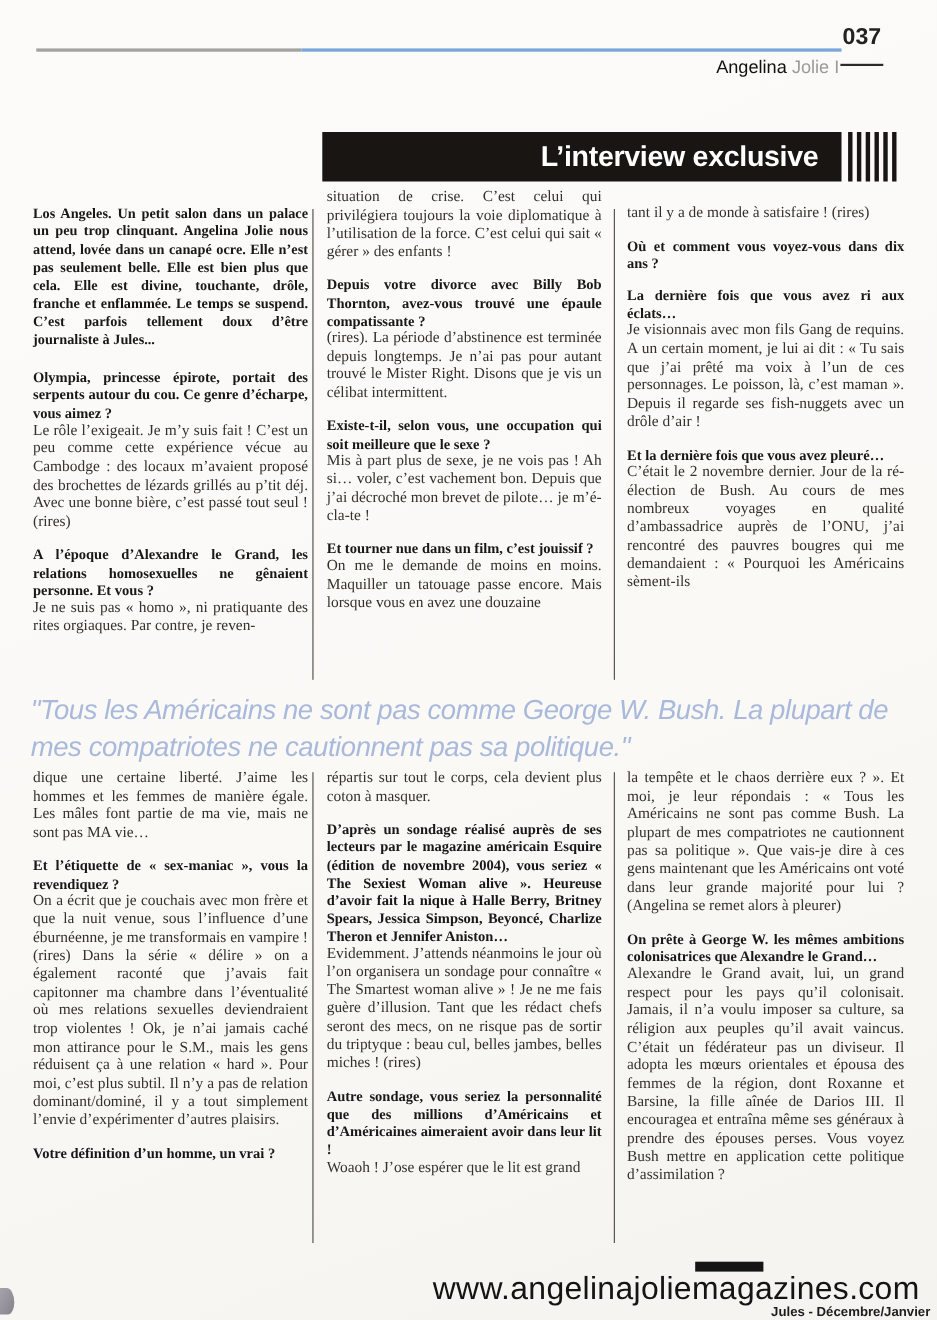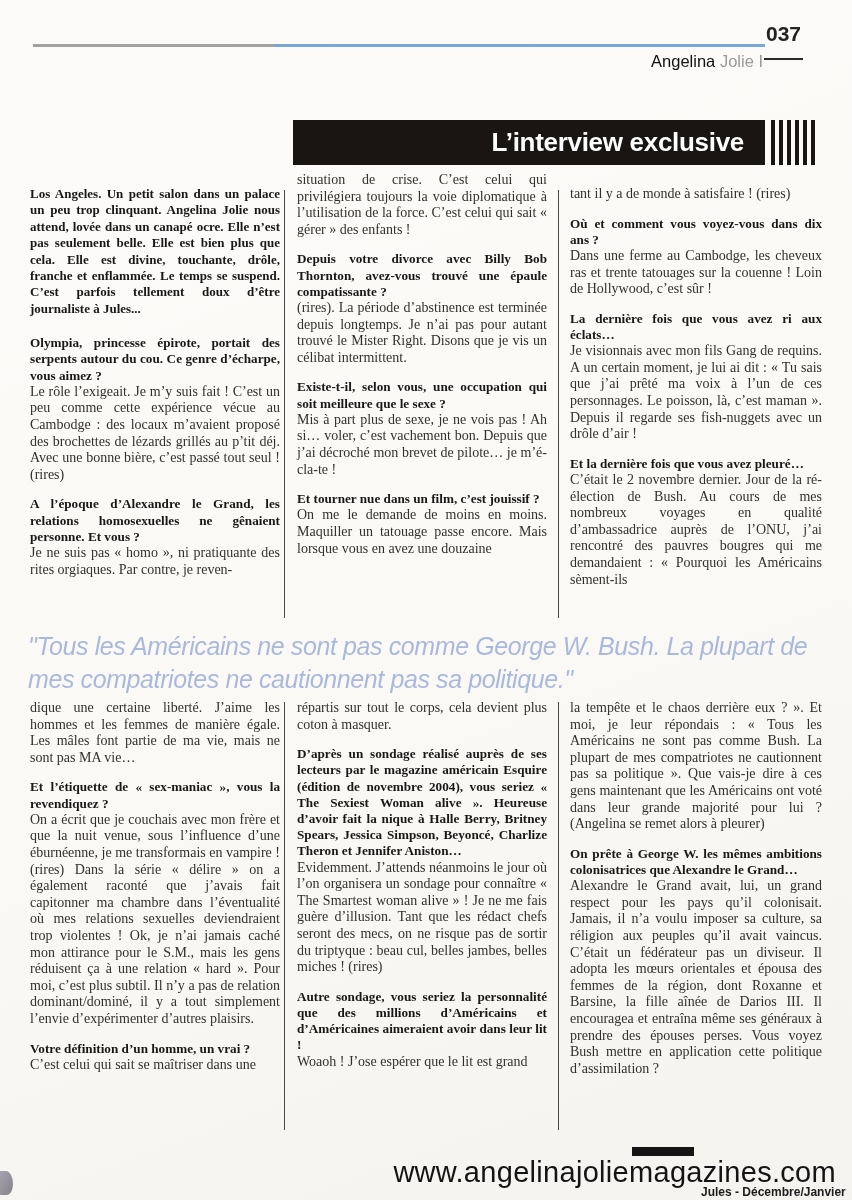--- a/index.html
+++ b/index.html
@@ -93,37 +93,35 @@
       <p class="question">Depuis votre divorce avec Billy Bob Thornton, avez-vous trouvé une épaule compatissante ?</p>
       <p class="answer">(rires). La période d’abstinence est terminée depuis longtemps. Je n’ai pas pour autant trouvé le Mister Right. Disons que je vis un célibat intermittent.</p>
       <p class="question">Existe-t-il, selon vous, une occupation qui soit meilleure que le sexe ?</p>
       <p class="answer">Mis à part plus de sexe, je ne vois pas ! Ah si… voler, c’est vachement bon. Depuis que j’ai décroché mon brevet de pilote… je m’é-cla-te !</p>
       <p class="question">Et tourner nue dans un film, c’est jouissif ?</p>
       <p class="answer">On me le demande de moins en moins. Maquiller un tatouage passe encore. Mais lorsque vous en avez une douzaine</p>
     </div>
   <div id="top-col3" class="col">
       <p class="answer">tant il y a de monde à satisfaire ! (rires)</p>
       <p class="question">Où et comment vous voyez-vous dans dix ans ?</p>
-      <p class="answer">Dans une ferme au Cambodge, les cheveux ras et trente tatouages sur la couenne ! Loin de Hollywood, c’est sûr !</p>
       <p class="question">La dernière fois que vous avez ri aux éclats…</p>
       <p class="answer">Je visionnais avec mon fils Gang de requins. A un certain moment, je lui ai dit : « Tu sais que j’ai prêté ma voix à l’un de ces personnages. Le poisson, là, c’est maman ». Depuis il regarde ses fish-nuggets avec un drôle d’air !</p>
       <p class="question">Et la dernière fois que vous avez pleuré…</p>
       <p class="answer">C’était le 2 novembre dernier. Jour de la ré-élection de Bush. Au cours de mes nombreux voyages en qualité d’ambassadrice auprès de l’ONU, j’ai rencontré des pauvres bougres qui me demandaient : « Pourquoi les Américains sèment-ils</p>
     </div>
   <div id="vl-t1" class="vline"></div>
   <div id="vl-t2" class="vline"></div>
 
   <div class="pull-quote">"Tous les Américains ne sont pas comme George W. Bush. La plupart de mes compatriotes ne cautionnent pas sa politique."</div>
 
   <div id="bot-col1" class="col">
       <p class="answer">dique une certaine liberté. J’aime les hommes et les femmes de manière égale. Les mâles font partie de ma vie, mais ne sont pas MA vie…</p>
       <p class="question">Et l’étiquette de « sex-maniac », vous la revendiquez ?</p>
       <p class="answer">On a écrit que je couchais avec mon frère et que la nuit venue, sous l’influence d’une éburnéenne, je me transformais en vampire ! (rires) Dans la série « délire » on a également raconté que j’avais fait capitonner ma chambre dans l’éventualité où mes relations sexuelles deviendraient trop violentes ! Ok, je n’ai jamais caché mon attirance pour le S.M., mais les gens réduisent ça à une relation « hard ». Pour moi, c’est plus subtil. Il n’y a pas de relation dominant/dominé, il y a tout simplement l’envie d’expérimenter d’autres plaisirs.</p>
       <p class="question">Votre définition d’un homme, un vrai ?</p>
-      <p class="answer">C’est celui qui sait se maîtriser dans une</p>
     </div>
   <div id="bot-col2" class="col">
       <p class="answer">répartis sur tout le corps, cela devient plus coton à masquer.</p>
       <p class="question">D’après un sondage réalisé auprès de ses lecteurs par le magazine américain Esquire (édition de novembre 2004), vous seriez « The Sexiest Woman alive ». Heureuse d’avoir fait la nique à Halle Berry, Britney Spears, Jessica Simpson, Beyoncé, Charlize Theron et Jennifer Aniston…</p>
       <p class="answer">Evidemment. J’attends néanmoins le jour où l’on organisera un sondage pour connaître « The Smartest woman alive » ! Je ne me fais guère d’illusion. Tant que les rédact chefs seront des mecs, on ne risque pas de sortir du triptyque : beau cul, belles jambes, belles miches ! (rires)</p>
       <p class="question">Autre sondage, vous seriez la personnalité que des millions d’Américains et d’Américaines aimeraient avoir dans leur lit !</p>
       <p class="answer">Woaoh ! J’ose espérer que le lit est grand</p>
     </div>
   <div id="bot-col3" class="col">
       <p class="answer">la tempête et le chaos derrière eux ? ». Et moi, je leur répondais : « Tous les Américains ne sont pas comme Bush. La plupart de mes compatriotes ne cautionnent pas sa politique ». Que vais-je dire à ces gens maintenant que les Américains ont voté dans leur grande majorité pour lui ? (Angelina se remet alors à pleurer)</p>

